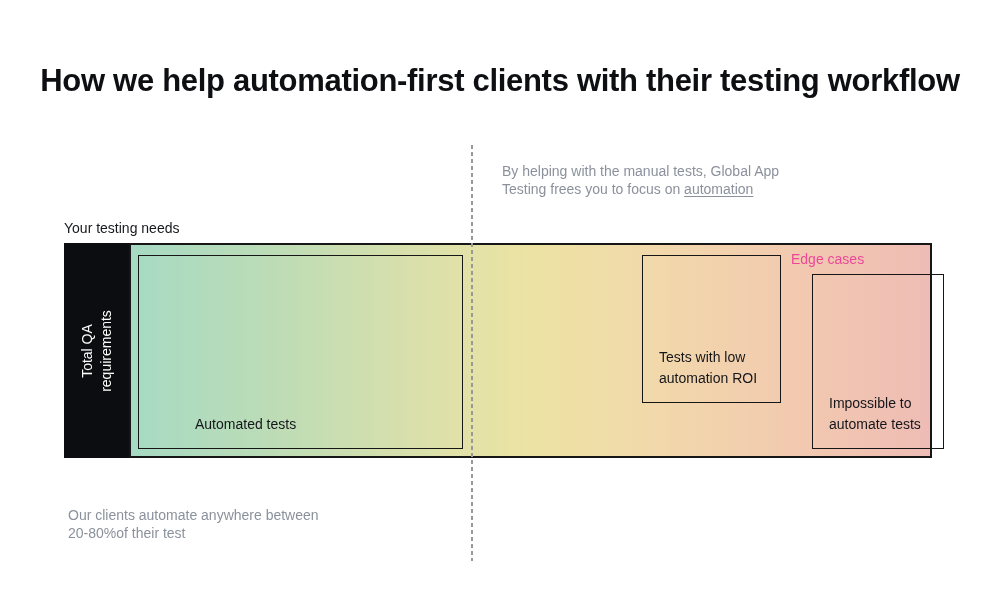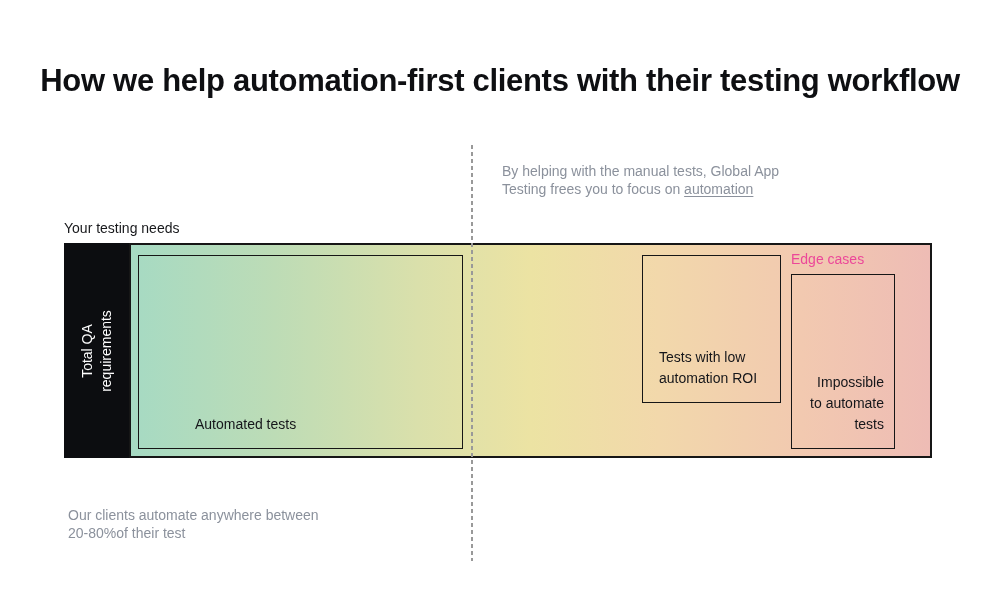--- a/index.html
+++ b/index.html
@@ -121,21 +121,21 @@
   }
   .seg-label {
     padding: 0 10px 13px 16px;
     font-size: 14px;
     line-height: 21px;
     color: #15161a;
   }
   .box-a { left: 74px;  top: 12px; width: 325px; height: 194px; padding-left: 40px; }
   .box-b { left: 409px; top: 12px; width: 159px; height: 194px; }
   .box-c { left: 578px; top: 12px; width: 139px; height: 148px; align-items: flex-end; }
-  .box-d { left: 727px; top: 31px; width: 104px; height: 175px; text-align: right; }
+  .box-d { left: 748px; top: 31px; width: 132px; height: 175px; }
   .edge-label {
     position: absolute;
     left: 727px;
     top: 8px;
     font-size: 14px;
     color: #ec4899;
     z-index: 2;
   }
 </style>
 </head>

